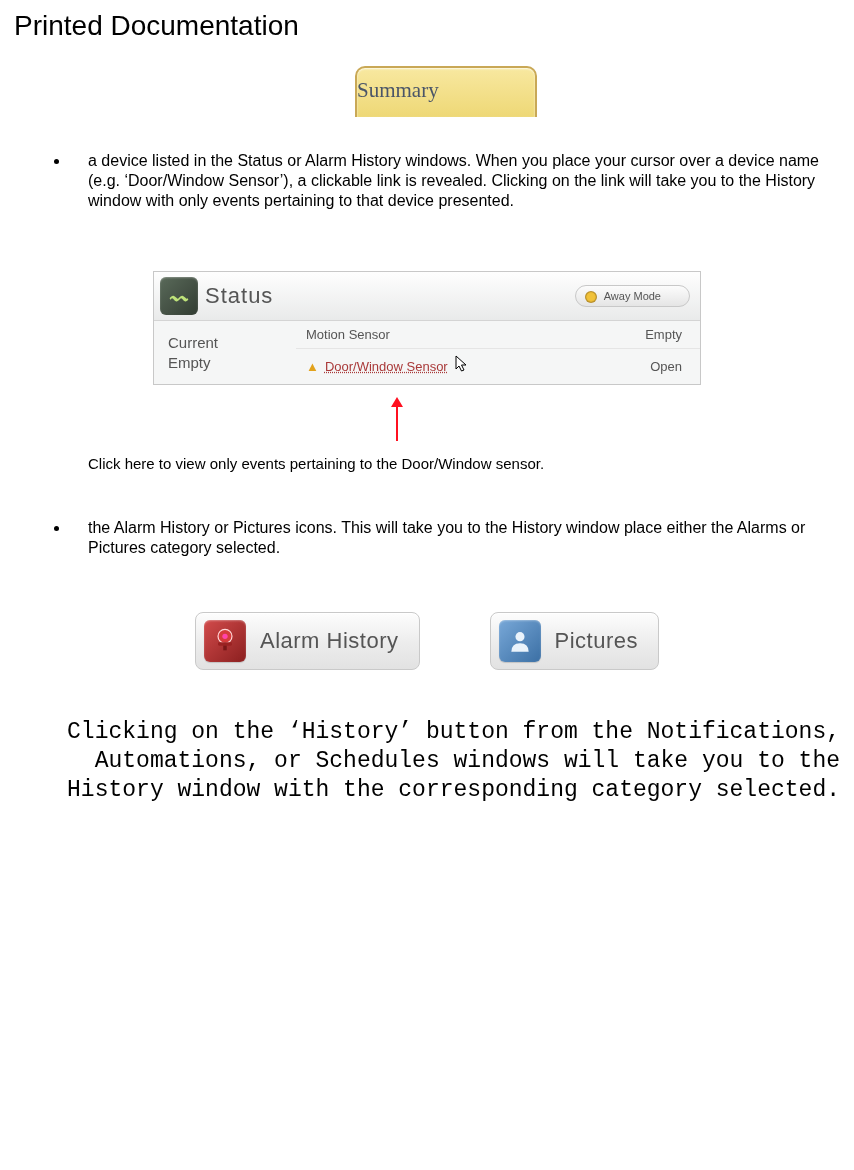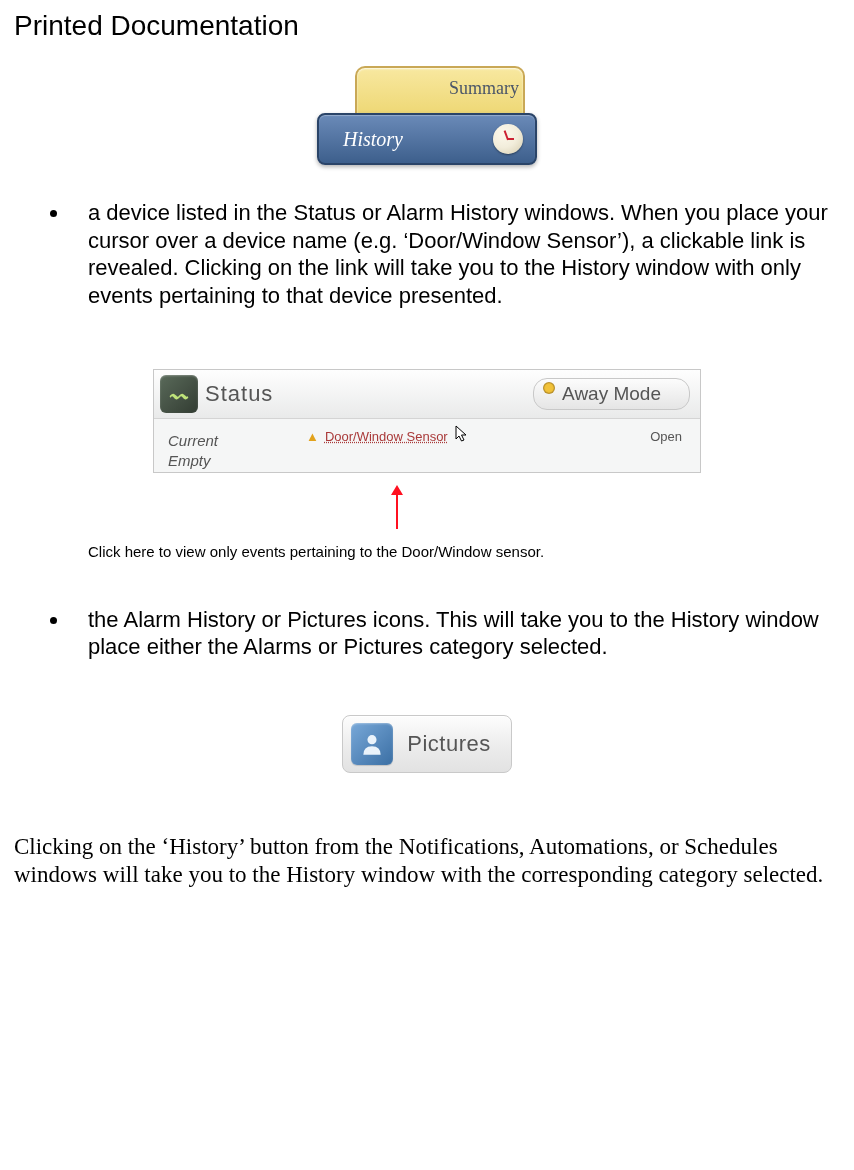--- a/index.html
+++ b/index.html
@@ -15,24 +15,24 @@
   .centered { display: flex; justify-content: center; margin-bottom: 34px; }
   
   .tabs-widget { width: 220px; }
   .summary-tab {
     margin-left: 38px;
     width: 162px;
     background: linear-gradient(#f8e8a0, #eed876);
     border: 2px solid #c9a856;
     border-bottom: none;
     border-radius: 10px 10px 0 0;
-    padding: 10px 4px 14px 0;
-    text-align: right;
+    padding: 10px 16px 14px 0;
+    text-align: left;
     font-family: Georgia, 'Times New Roman', serif;
-    font-size: 18px;
+    font-size: 21px;
     color: #4a5568;
     box-shadow: inset 0 1px 2px rgba(255,255,255,0.8);
   }
   .history-tab {
     background: linear-gradient(#6a8ab8, #3d5f8c);
     border: 2px solid #2a4468;
     border-radius: 8px;
     padding: 9px 12px 9px 24px;
     display: flex;
     align-items: center;
@@ -65,21 +65,21 @@
     left:14px; top:14px;
     width:7px; height:2px;
     background:#c23;
   }
   ul.bullets {
     list-style: disc;
     padding-left: 56px;
     margin: 14px 0 0 0;
   }
   ul.bullets li {
-    font-size: 22px;
+    font-size: 16px;
     line-height: 1.25;
     padding-left: 18px;
     margin-bottom: 4px;
   }
   
   .status-wrap { display:flex; justify-content:center; margin: 60px 0 12px 0; }
   .status-panel {
     width: 546px;
     border: 1px solid #c8c8c8;
     background: #f5f6f6;
@@ -101,37 +101,36 @@
     box-shadow: inset 0 1px 2px rgba(255,255,255,0.3);
   }
   .pulse { font-size:18px; color:#bfe37a; }
   .status-title { font-size:22px; margin-left:7px; letter-spacing:1px; font-family: Verdana, sans-serif; }
   .away-pill {
     margin-left:auto;
     background: linear-gradient(#fcfcfc,#e5e5e5);
     border:1px solid #c8c8c8;
     border-radius: 14px;
     padding: 4px 28px 4px 10px;
-    display:flex; align-items:flex-start;
-    font-size:19px;
+    display:flex; align-items:flex-end;
+    font-size:11px;
     color:#555;
   }
   .yellow-dot {
     width:10px;height:10px;border-radius:50%;
     background:#f1c23a;
     box-shadow: inset 0 0 1px #a07812, 0 0 0 1px #b89030;
     margin-right:8px;
   }
   .status-body { display:flex; }
   .status-left {
     width:128px;
     padding: 12px 0 0 14px;
     font-size:15px;
     line-height:1.35;
-    font-style:italic;
   }
   .status-table { flex:1; }
   .status-row {
     display:flex; justify-content:space-between;
     padding: 6px 18px 6px 10px;
     border-bottom: 1px solid #e5e5e5;
     font-size:13px;
     align-items:center;
   }
   .status-row:last-child { border-bottom:none; }
@@ -164,38 +163,35 @@
     border-radius:6px;
     margin-right:14px;
     display:flex;align-items:center;justify-content:center;
     box-shadow: inset 0 1px 2px rgba(255,255,255,0.35), 0 1px 1px rgba(0,0,0,0.15);
   }
   .alarm-icn { background: linear-gradient(135deg,#d24b4b,#8b1f1f); }
   .alarm-icn svg { width:28px; height:28px; }
   .pic-icn { background: linear-gradient(135deg,#78a8d8,#3b6fa4); }
   .pic-icn svg { width:26px;height:26px; }
   .final-para {
-    font-family: Liberation Serif, serif;
+    font-family: Liberation Mono, monospace;
     font-size: 23px;
     line-height: 1.25;
-    margin: 60px 0 0 0;
+    margin: 48px 0 0 0;
+    text-align: right;
   }
 </style>
 </head>
 <body>
 
 <div class="doc-header">Printed Documentation</div>
 
 <div class="centered">
   <div class="tabs-widget">
     <div class="summary-tab">Summary</div>
-    <div class="history-tab">
-      <span>History</span>
-      <span class="clock-icon"></span>
-    </div>
   </div>
 </div>
 
 <ul class="bullets">
   <li>a device listed in the Status or Alarm History windows. When you place your cursor over a device name (e.g. ‘Door/Window Sensor’), a clickable link is revealed. Clicking on the link will take you to the History window with only events pertaining to that device presented.</li>
 </ul>
 
 <div class="status-wrap">
   <div class="status-panel">
     <div class="status-header">
@@ -208,20 +204,24 @@
         <span>Away Mode</span>
       </div>
     </div>
     <div class="status-body">
       <div class="status-left">
         <div>Current</div>
         <div>Empty</div>
       </div>
       <div class="status-table">
         <div class="status-row">
+          <span class="row-left">Motion Sensor</span>
+          <span>Empty</span>
+        </div>
+        <div class="status-row">
           <span class="row-left">
             <span class="warn-tri">▲</span>
             <span class="device-link">Door/Window Sensor</span>
             <span>
               <svg width="17" height="20" viewBox="0 0 17 20">
                   <path d="M2 1 L2 14 L5 11 L7.5 16 L10 15 L7.5 10 L12 10 Z" fill="#fff" stroke="#000" stroke-width="1"></path>
                 </svg>
             </span>
           </span>
           <span>Open</span>
@@ -240,20 +240,31 @@
   </span>
 </div>
 
 <div class="caption">Click here to view only events pertaining to the Door/Window sensor.</div>
 
 <ul class="bullets" style="margin-top:46px;">
   <li>the Alarm History or Pictures icons. This will take you to the History window place either the Alarms or Pictures category selected.</li>
 </ul>
 
 <div class="btn-row">
+  <div class="panel-btn">
+    <span class="icn alarm-icn">
+      <svg viewBox="0 0 24 24">
+          <circle cx="12" cy="8" r="6" fill="#d63b3b" stroke="#ffd9d9" stroke-width="1"></circle>
+          <circle cx="12" cy="8" r="2.3" fill="#f4a"></circle>
+          <rect x="6" y="13" width="12" height="3" rx="1" fill="#9a2222"></rect>
+          <rect x="10.5" y="16" width="3" height="4" fill="#7a1818"></rect>
+        </svg>
+    </span>
+    <span>Alarm History</span>
+  </div>
   <div class="panel-btn pictures">
     <span class="icn pic-icn">
       <svg viewBox="0 0 24 24">
           <circle cx="12" cy="8" r="4.2" fill="#eaf3fb"></circle>
           <path d="M4 22 Q4 14 12 14 Q20 14 20 22 Z" fill="#eaf3fb"></path>
         </svg>
     </span>
     <span>Pictures</span>
   </div>
 </div>

